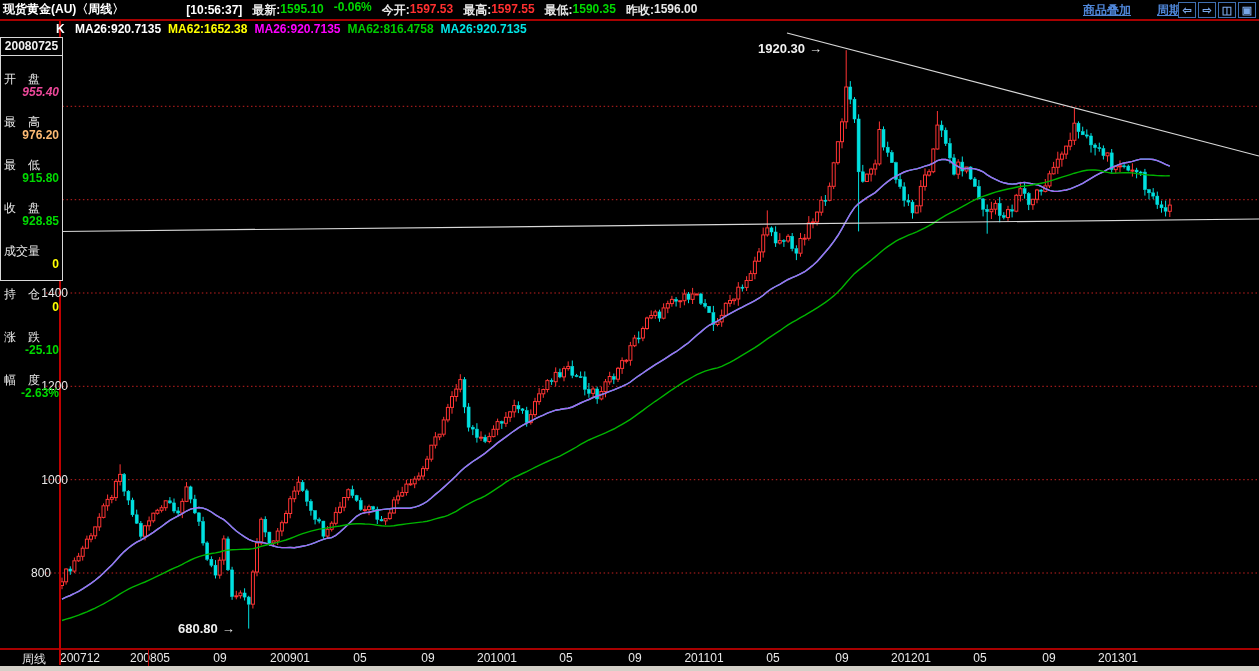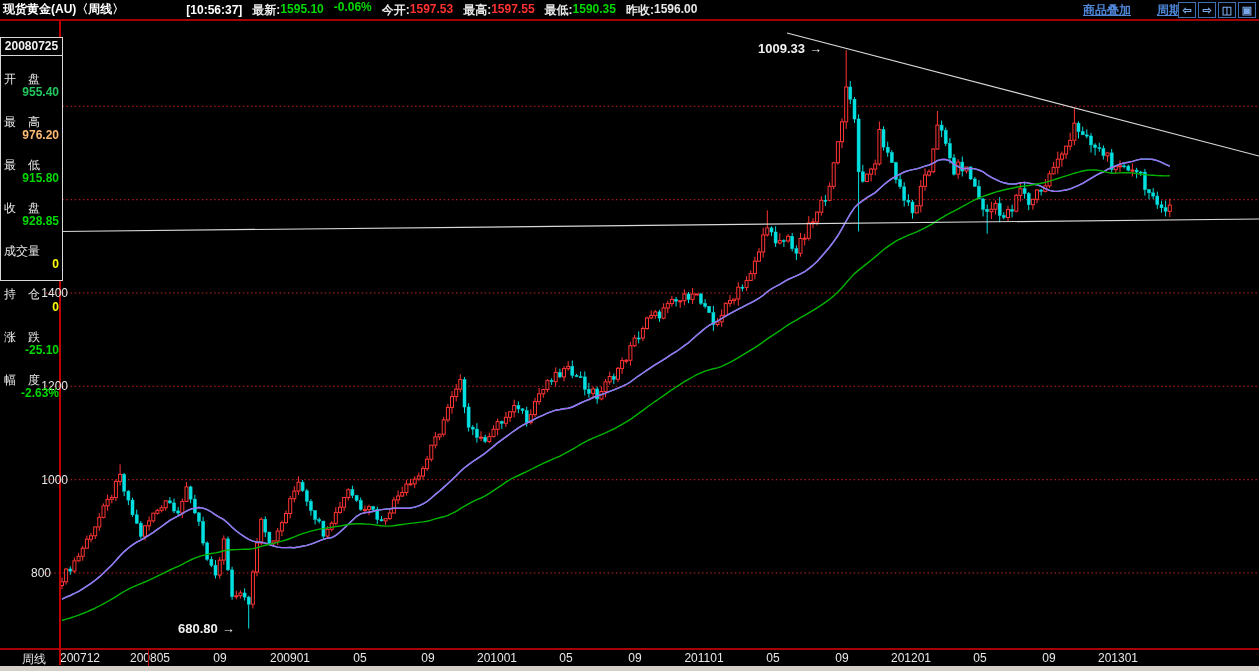--- a/index.html
+++ b/index.html
@@ -83,20 +83,24 @@
       </span>
     <span class="winbtns" id="win-btns">
         <span class="winbtn">⇦</span>
         <span class="winbtn">⇨</span>
         <span class="winbtn">◫</span>
         <span class="winbtn">▣</span>
       </span>
   </div>
   <div class="red-sep"></div>
 
+  <div class="ma-row">
+    <span style="color:#fff">K</span>
+    <span id="ma-items"><span style="color: rgb(255, 255, 255);">MA26:920.7135</span><span style="color: rgb(255, 255, 0);">MA62:1652.38</span><span style="color: rgb(255, 0, 255);">MA26:920.7135</span><span style="color: rgb(0, 204, 0);">MA62:816.4758</span><span style="color: rgb(0, 229, 229);">MA26:920.7135</span></span>
+  </div>
 
   <svg id="chart-svg" width="1259" height="628" viewBox="0 20 1259 628">
       <line x1="46" y1="106.3" x2="1259" y2="106.3" stroke="#c42020" stroke-width="1" stroke-dasharray="1.5,2.6"></line>
       <line x1="46" y1="199.7" x2="1259" y2="199.7" stroke="#c42020" stroke-width="1" stroke-dasharray="1.5,2.6"></line>
       <line x1="46" y1="293.0" x2="1259" y2="293.0" stroke="#c42020" stroke-width="1" stroke-dasharray="1.5,2.6"></line>
       <line x1="46" y1="386.3" x2="1259" y2="386.3" stroke="#c42020" stroke-width="1" stroke-dasharray="1.5,2.6"></line>
       <line x1="46" y1="479.7" x2="1259" y2="479.7" stroke="#c42020" stroke-width="1" stroke-dasharray="1.5,2.6"></line>
       <line x1="46" y1="573.0" x2="1259" y2="573.0" stroke="#c42020" stroke-width="1" stroke-dasharray="1.5,2.6"></line>
       <line x1="62.0" y1="577.6" x2="62.0" y2="581.8" stroke="#ff3434" stroke-width="1"></line>
       <line x1="62.0" y1="585.5" x2="62.0" y2="589.2" stroke="#ff3434" stroke-width="1"></line>
@@ -911,30 +915,30 @@
     </svg>
 
   <div id="ylabs">
       <div class="ylab" style="top: 286px;">1400</div>
       <div class="ylab" style="top: 379.333px;">1200</div>
       <div class="ylab" style="top: 472.667px;">1000</div>
       <div class="ylab" style="top: 566px; text-align: center;">800</div>
     </div>
 
   <div id="annots">
-      <div class="annot" style="left: 758px; top: 41px;"><span>1009.33</span><span class="arr">→</span></div>
+      <div class="annot" style="left: 758px; top: 41px;"><span>1920.30</span><span class="arr">→</span></div>
       <div class="annot" style="left: 178px; top: 621px;"><span>680.80</span><span class="arr">→</span></div>
     </div>
 
   <div class="info-panel">
     <div class="ip-date">20080725</div>
     <div id="ip-rows">
         <div class="ip-row">
           <div class="ip-lab">开　盘</div>
-          <div class="ip-val" style="color: #22c55e;">955.40</div>
+          <div class="ip-val" style="color: #ec4899; font-style: italic;">955.40</div>
         </div>
         <div class="ip-row">
           <div class="ip-lab">最　高</div>
           <div class="ip-val" style="color: #fdba74;">976.20</div>
         </div>
         <div class="ip-row">
           <div class="ip-lab">最　低</div>
           <div class="ip-val" style="color: rgb(0, 216, 0);">915.80</div>
         </div>
         <div class="ip-row">

